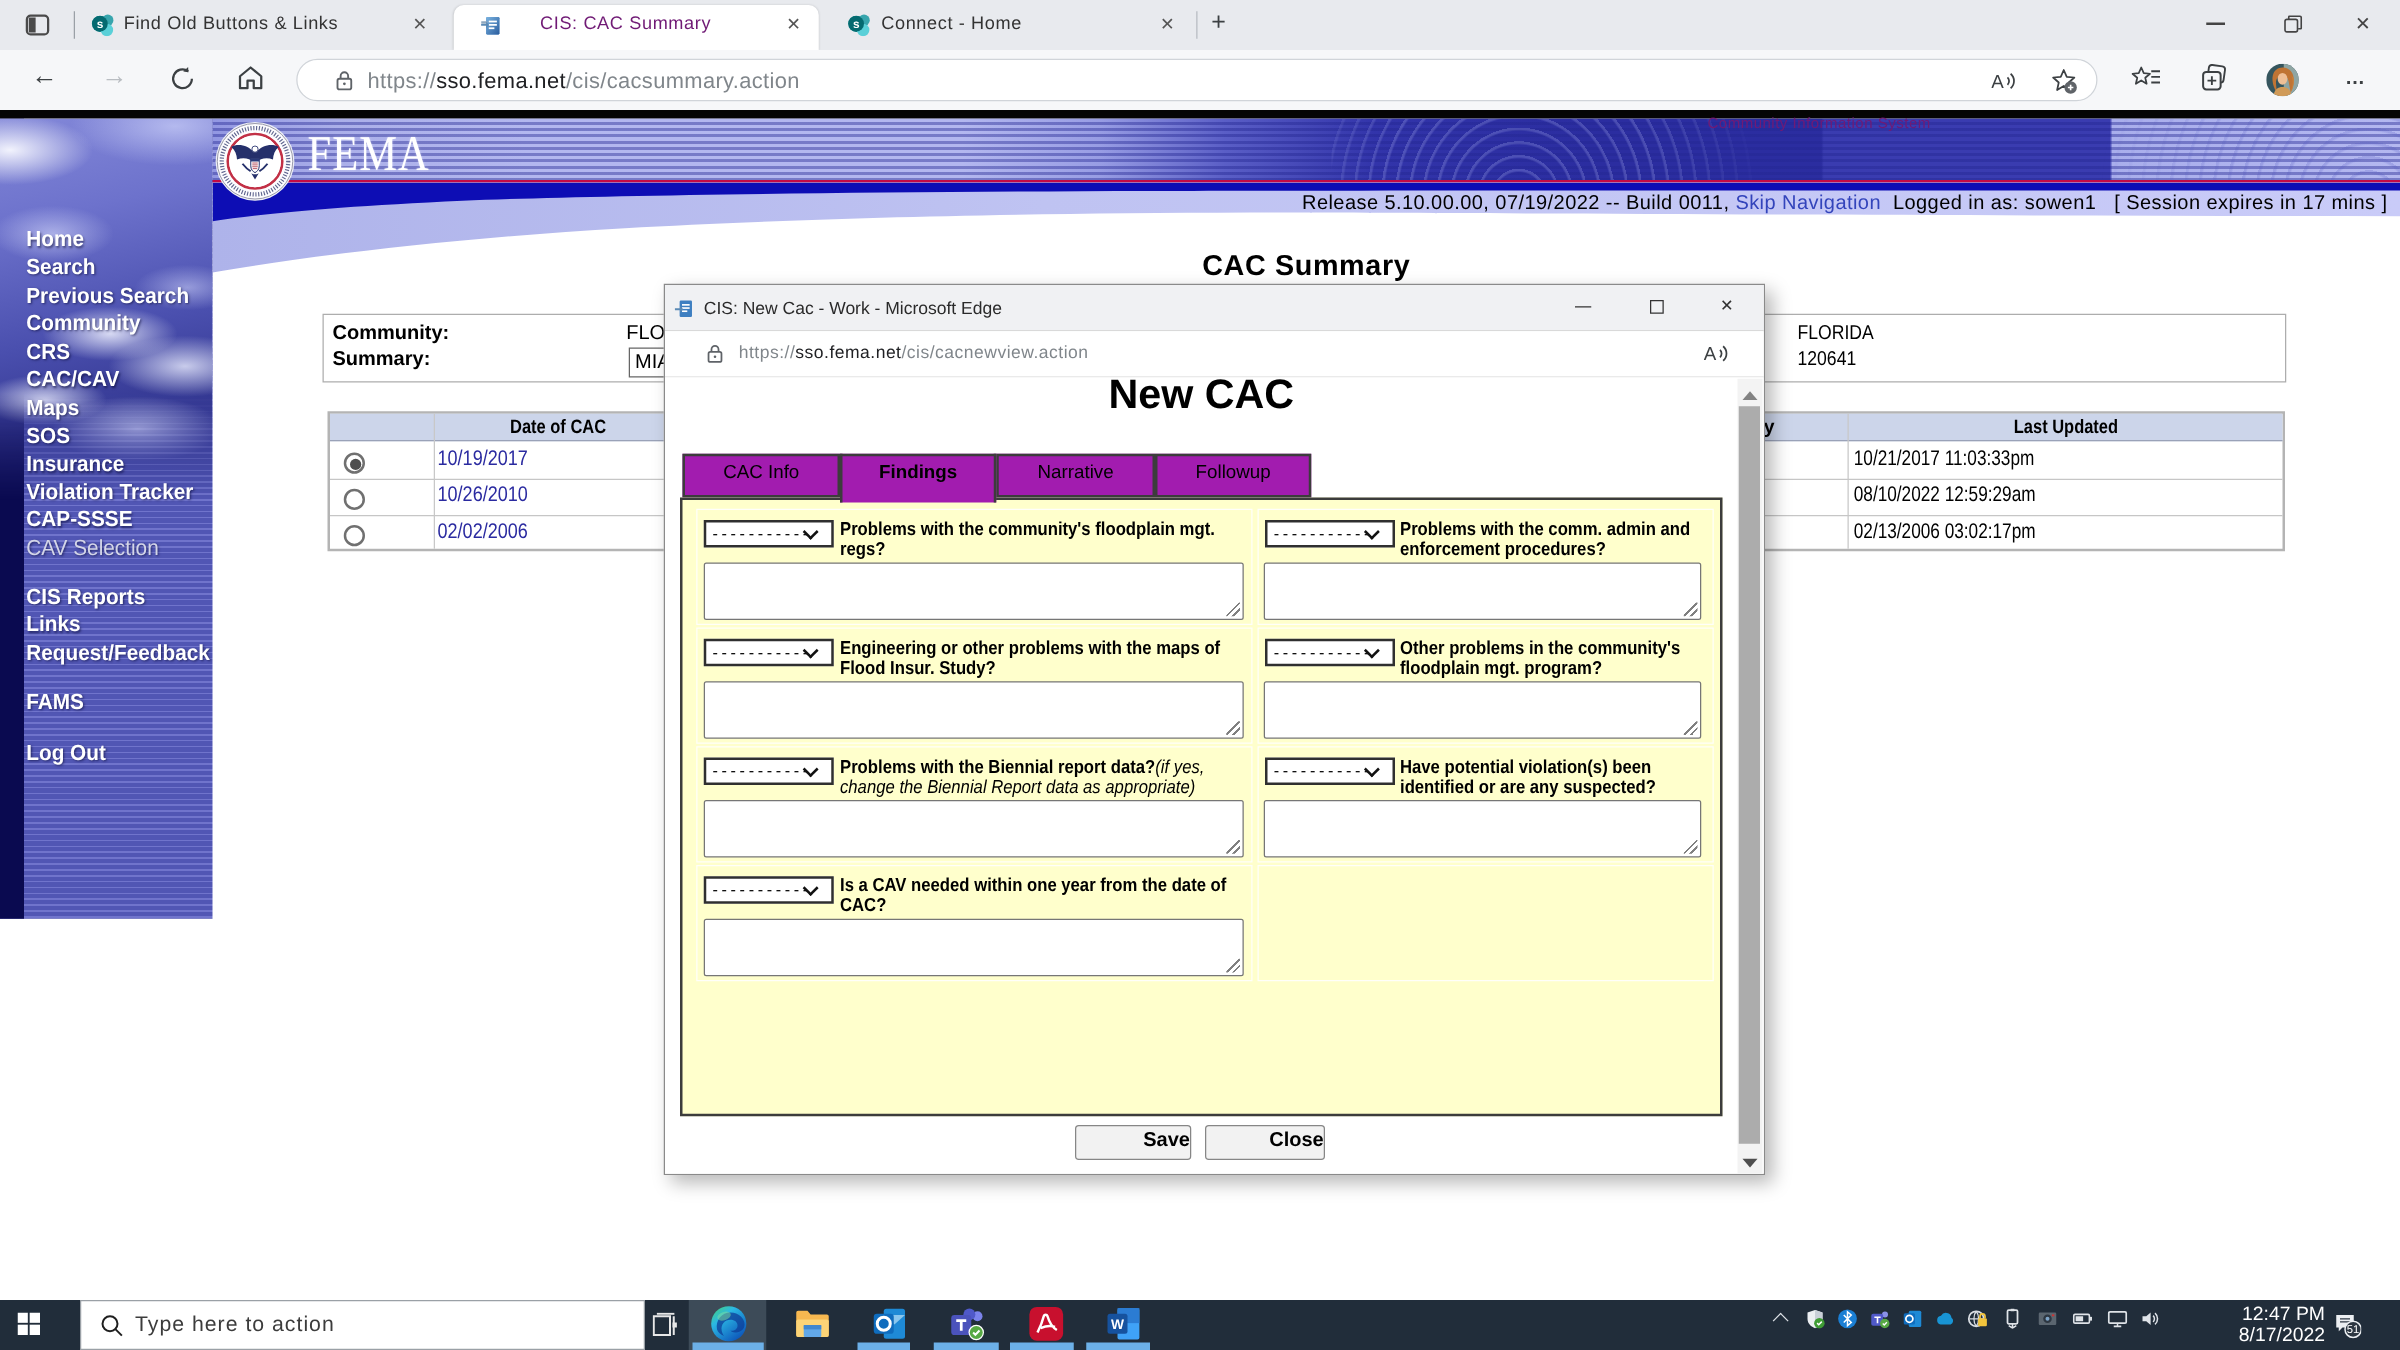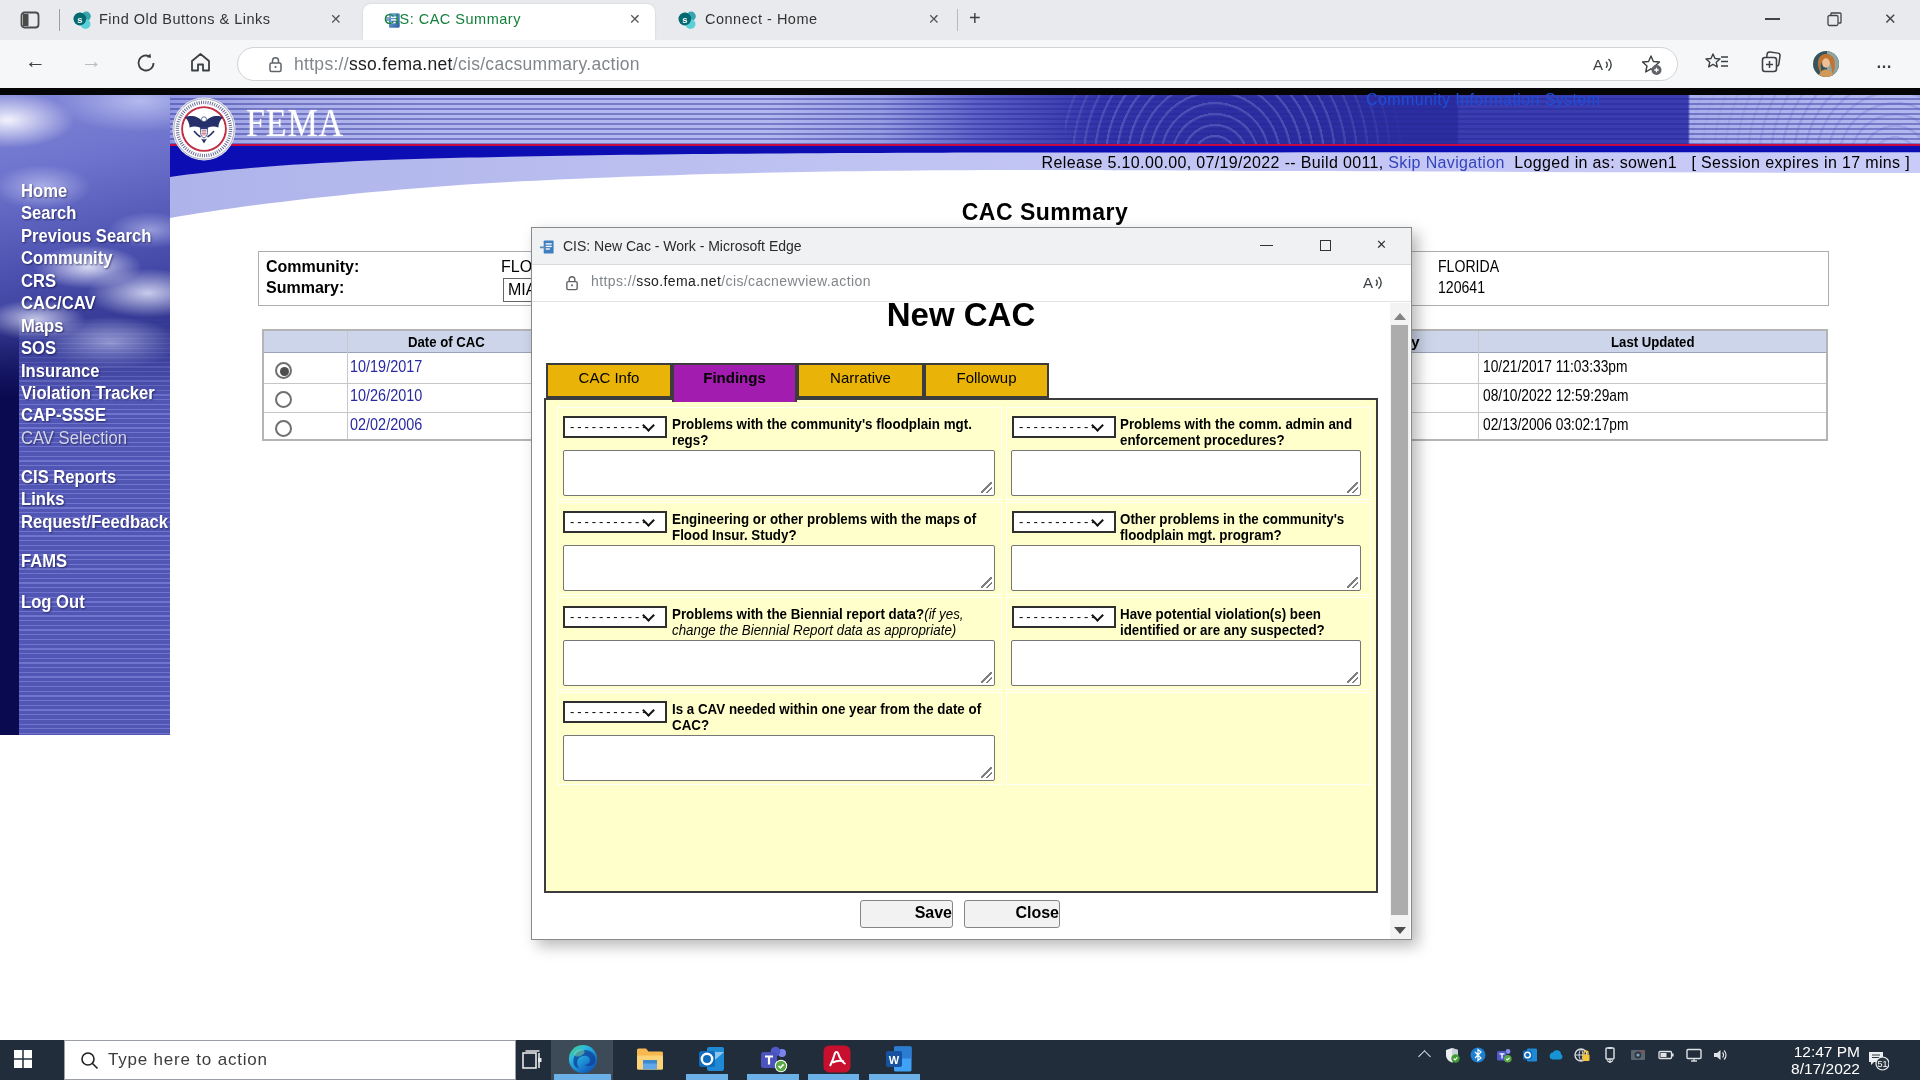--- a/index.html
+++ b/index.html
@@ -26,21 +26,21 @@
 #banner{position:absolute;left:170px;top:0;width:1750px;height:49px;
  background:
   repeating-linear-gradient(180deg, rgba(35,38,145,0) 0 2.6px, rgba(35,38,145,.42) 2.6px 5px),
   linear-gradient(90deg,#9297e2 0,#abafe9 100px,#b3b7ef 250px,#b3b7ef 600px,#989de4 710px,#5a5ec6 810px,#3234aa 930px,#2b2da0 1100px,#2b2da0 1287px,#3a3cb0 1289px,#3a3cb0 1518px,#a9aeec 1520px,#b4b8f0 1750px);}
 .arc{position:absolute;top:0;height:49px;}
 #arc1{left:1065px;width:395px;background:repeating-radial-gradient(circle at 150px 62px, rgba(175,180,240,0) 0 8px, rgba(165,170,238,.27) 9.5px 11px);
  -webkit-mask-image:radial-gradient(circle 200px at 150px 62px,#000 0 55%,transparent 98%);mask-image:radial-gradient(circle 200px at 150px 62px,#000 0 55%,transparent 98%);}
 #arc2{left:1560px;width:360px;background:repeating-radial-gradient(circle at 335px 64px, rgba(80,85,190,0) 0 8.2px, rgba(85,90,195,.22) 9.7px 11.4px);
  -webkit-mask-image:radial-gradient(circle 235px at 335px 64px,#000 0 45%,transparent 95%);mask-image:radial-gradient(circle 235px at 335px 64px,#000 0 45%,transparent 95%);}
 #redline{position:absolute;left:0;top:49px;width:1920px;height:2px;background:#c40a45;}
-#cistext{position:absolute;left:1366px;top:-4px;font-size:16px;letter-spacing:.4px;color:#1d4ed8;}
+#cistext{position:absolute;left:1366px;top:-4px;font-size:12px;letter-spacing:.4px;color:#701a75;}
 #femaseal{position:absolute;left:172px;top:2px;width:64px;height:64px;z-index:3;}
 #fematxt{position:absolute;left:246px;top:4px;font-family:"Liberation Serif",serif;font-size:40px;color:#fff;letter-spacing:1px;z-index:3;transform:scaleX(.85);transform-origin:0 0;text-shadow:0 0 2px rgba(255,255,255,.4);}
 
 #swoosh{position:absolute;left:170px;top:51px;width:1750px;height:175px;}
 #reltext{position:absolute;left:0px;top:59px;width:1910px;text-align:right;font-size:16px;letter-spacing:.35px;color:#000;}
 #reltext a{color:#3344bb;text-decoration:none;}
 
 
 #sidebar{position:absolute;left:0;top:0;width:170px;height:640px;
  background:
@@ -69,21 +69,21 @@
 .radio{width:17px;height:17px;border-radius:50%;border:2px solid #707070;background:#fff;}
 .radio span{position:absolute;left:3px;top:3px;width:9px;height:9px;border-radius:50%;background:#4e4e4e;}
 
 
 #popup{position:absolute;left:531px;top:227px;width:881px;height:713px;background:#fff;border:1px solid #8a8a8a;box-shadow:6px 6px 14px rgba(0,0,0,.28);}
 #ptitle{position:absolute;left:0;top:0;width:879px;height:37px;background:#f0f1f3;border-bottom:1px solid #d9d9d9;}
 #purl{position:absolute;left:0;top:37px;width:879px;height:37px;background:#fff;border-bottom:1px solid #e3e3e3;}
 #pbody{position:absolute;left:0;top:74px;width:879px;height:637px;background:#fff;}
 #pscroll{position:absolute;right:1px;top:75px;width:20px;height:636px;background:#f3f3f3;}
 #newcac{position:absolute;left:0;top:-6px;width:858px;text-align:center;font-size:33px;font-weight:bold;color:#000;}
-.ptab{position:absolute;top:61px;height:35px;background:#eab308;border:2px solid #3c3c3c;font-size:15px;text-align:center;padding-top:4px;}
+.ptab{position:absolute;top:61px;height:35px;background:#a21caf;border:2px solid #3c3c3c;font-size:15px;text-align:center;padding-top:4px;}
 #ypanel{position:absolute;left:12px;top:96px;width:834px;height:495px;background:#ffffcc;border:2px solid #3c3c3c;}
 .cell{position:absolute;background:#ffffcc;border:1.5px solid rgba(255,255,255,.9);}
 .sel{position:absolute;width:104px;height:22px;background:#fff;border:2px solid #2f2f2f;font-size:13px;color:#000;padding:1px 0 0 5px;letter-spacing:2.9px;overflow:hidden;}
 .chev{position:absolute;width:9px;height:9px;border-left:2.6px solid #111;border-bottom:2.6px solid #111;transform:rotate(-45deg);}
 .lbl{position:absolute;font-size:15px;font-weight:bold;color:#000;line-height:15.5px;white-space:nowrap;transform:scaleX(.89);transform-origin:0 0;}
 .ta{position:absolute;height:46px;background:#fff;border:1.5px solid #767676;border-radius:2px;}
 .grip{position:absolute;right:2px;bottom:2px;width:11px;height:11px;
  background:linear-gradient(135deg,transparent 0 45%,#808080 45% 55%,transparent 55% 70%,#808080 70% 80%,transparent 80%);}
 .pbtn{position:absolute;top:598px;height:28px;background:#f2f2f2;border:1px solid #868686;border-radius:3px;font-size:16px;font-weight:bold;text-align:right;padding-top:3px;}
 
@@ -126,21 +126,21 @@
             <stop offset="0" stop-color="#7ab3e0"></stop>
             <stop offset="1" stop-color="#2a5d9e"></stop>
           </linearGradient>
         </defs>
         <rect x="7" y="4.5" width="6.5" height="1.4" fill="#fff"></rect>
         <rect x="7" y="7.2" width="6.5" height="1.4" fill="#fff"></rect>
         <rect x="7" y="9.9" width="4.5" height="1.4" fill="#fff"></rect>
         <rect x="1" y="5" width="5" height="2" fill="#8fa8bf"></rect>
         <path d="M1 9 L5.5 9 L5.5 6.8 L8 9.8 L5.5 12.8 L5.5 10.6 L1 10.6 Z" fill="#5b8ab5" transform="scale(0.9) translate(0,-1)"></path>
       </svg>
-    <div class="tabtxt" style="left:384px;z-index:2;color:#15803d">CIS: CAC Summary</div>
+    <div class="tabtxt" style="left:432px;z-index:2;color:#701a75">CIS: CAC Summary</div>
     <div class="tabx" style="left:629px;z-index:2">✕</div>
 
     <svg class="abs" style="left:678px;top:11px" width="18" height="18" viewBox="0 0 18 18">
         <circle cx="7" cy="8" r="6.5" fill="#03787c"></circle>
         <circle cx="13.2" cy="5.2" r="4.6" fill="#37a5ad"></circle>
         <circle cx="12.5" cy="13" r="5" fill="#5ad0d8"></circle>
         <circle cx="7" cy="8" r="6.2" fill="#056a70"></circle>
         <text x="7" y="11.5" font-size="9.5" font-weight="bold" fill="#fff" text-anchor="middle" font-family="Liberation Sans">s</text>
       </svg>
     <div class="tabtxt" style="left:705px;">Connect - Home</div>

